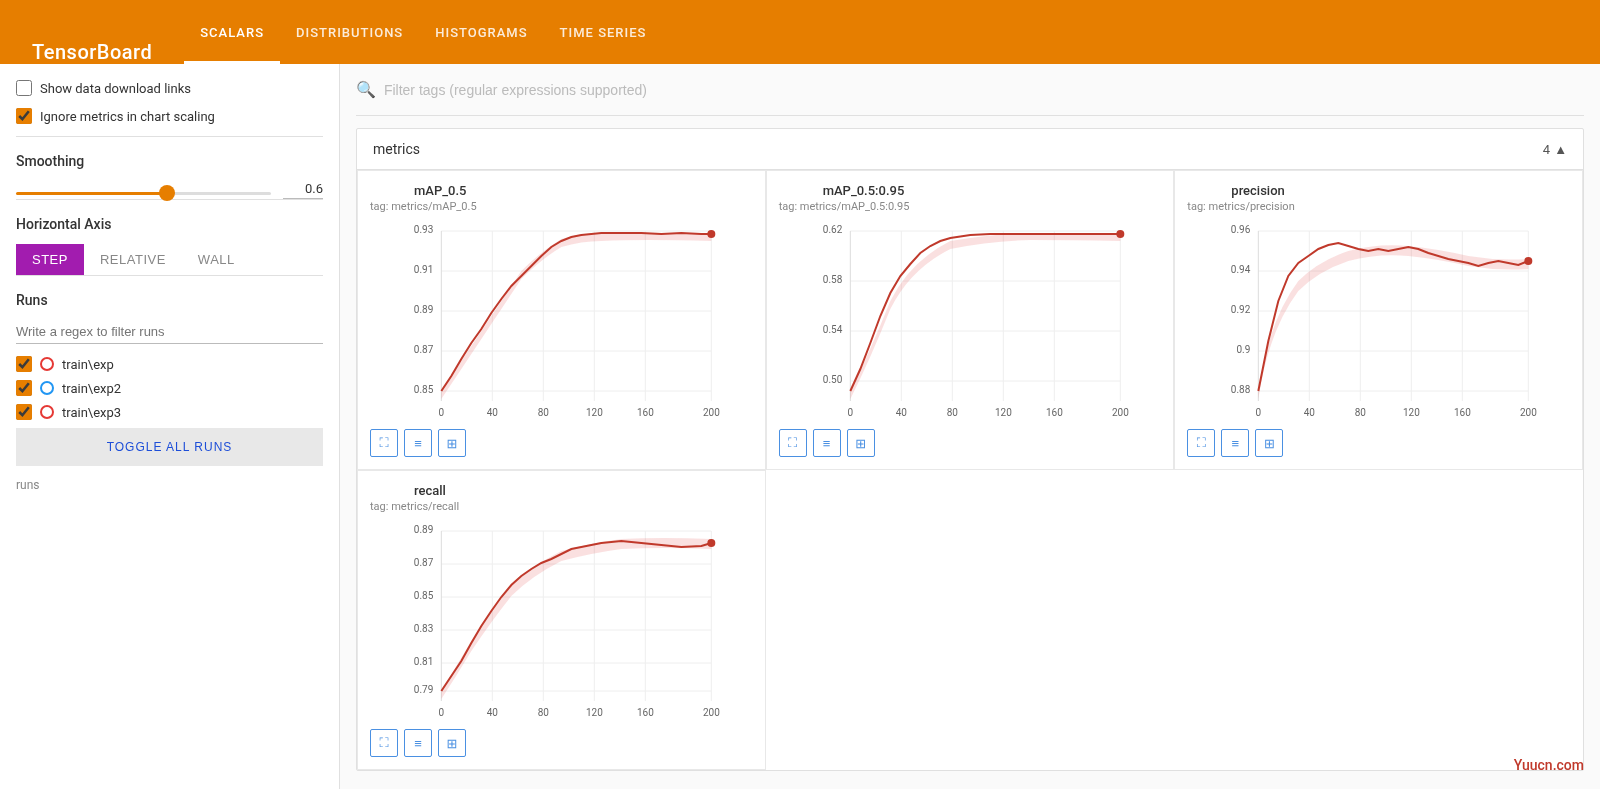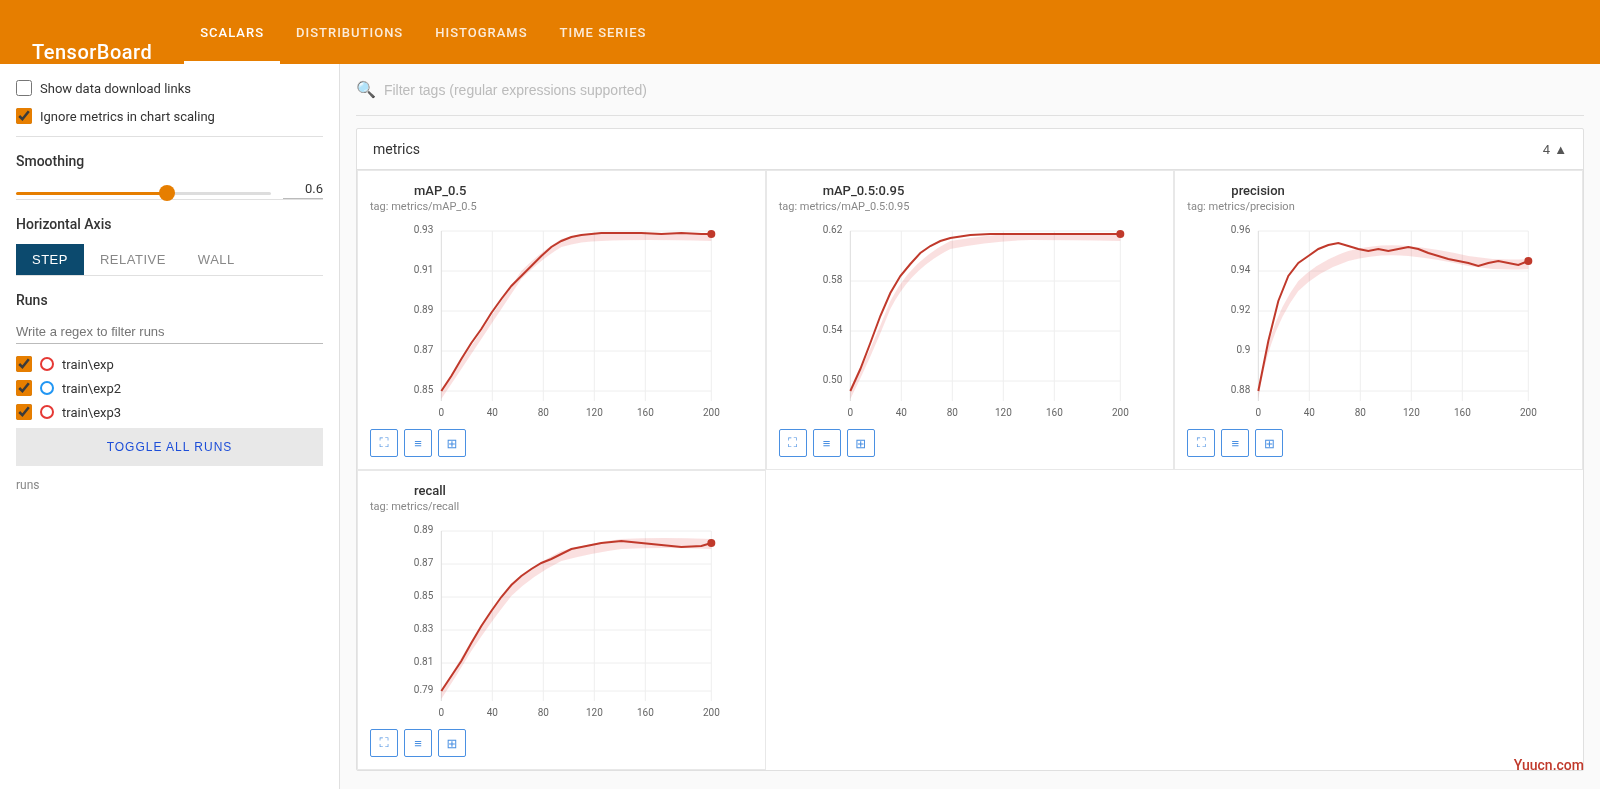--- a/index.html
+++ b/index.html
@@ -210,21 +210,21 @@
       font-size: 13px;
       font-weight: 500;
       letter-spacing: 0.5px;
       border: none;
       cursor: pointer;
       text-transform: uppercase;
       background: transparent;
       color: #888;
     }
     .axis-btn.active {
-      background: #0c4a6e;
+      background: #a21caf;
       color: white;
     }
 
     
     .runs-filter {
       width: 100%;
       border: none;
       border-bottom: 1px solid #bbb;
       font-size: 13px;
       padding: 4px 0;

